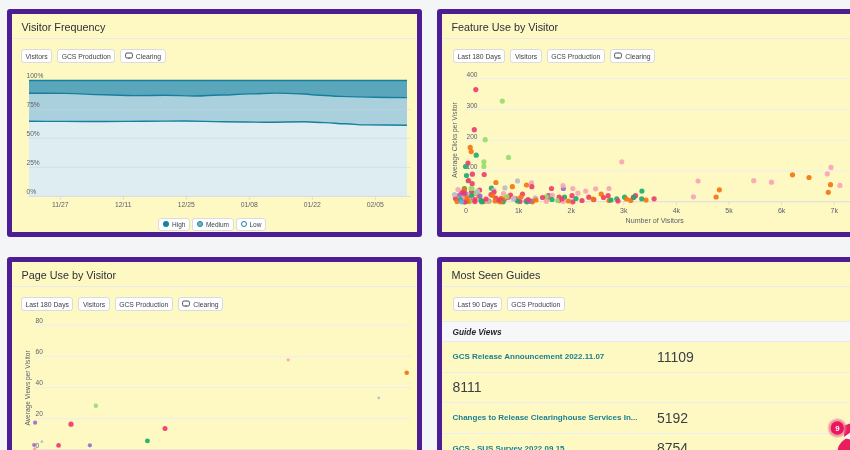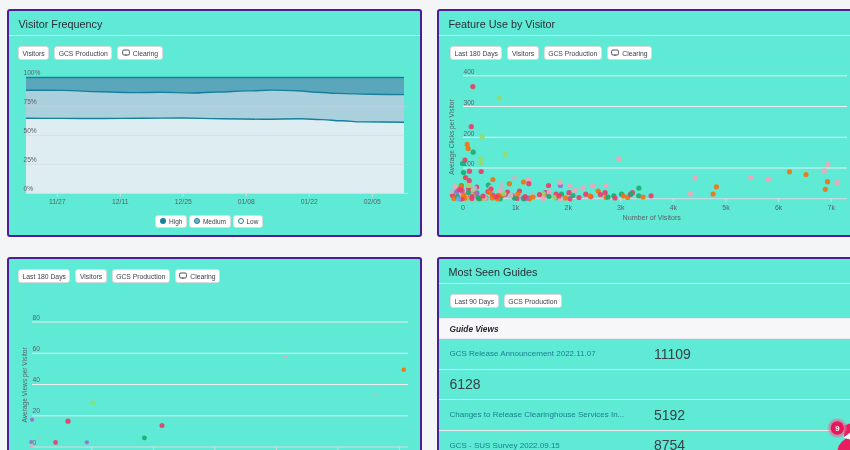--- a/index.html
+++ b/index.html
@@ -1,27 +1,27 @@
 <!DOCTYPE html>
 <html><head><meta charset="utf-8"><style>
 * { margin:0; padding:0; box-sizing:border-box; }
 html,body { width:850px; height:450px; overflow:hidden; }
 body { background:#f4f5f7; font-family:"Liberation Sans",sans-serif; position:relative; }
-.card { position:absolute; background:#5eead4; border:2px solid #4c1d95; border-radius:3px; }
+.card { position:absolute; background:#fef9c3; border:5px solid #4c1d95; border-radius:3px; }
 .hd { height:25px; border-bottom:1px solid #e9eaef; font-size:10.8px; color:#2b2f3a; line-height:26px; padding-left:9.5px; }
 .chips { display:flex; }
 .chip { display:inline-flex; align-items:center; height:14px; border:1px solid #d9dbe1; border-radius:3px; background:#fff; padding:0 3.5px; margin-right:5px; font-size:6.8px; color:#3b3e48; white-space:nowrap; }
 .abs { position:absolute; }
 .legend { position:absolute; left:146px; top:204px; display:flex; }
 .lpill { display:inline-flex; align-items:center; height:12.5px; border:1px solid #d9dbe1; border-radius:3px; background:#fff; padding:0 4px; margin-right:1.5px; font-size:6.5px; color:#3b3e48; }
 .ldot { width:6px; height:6px; border-radius:50%; margin-right:3px; }
 .thead { display:flex; height:21px; align-items:center; background:#f7f7f9; border-top:1px solid #e9eaef; border-bottom:1px solid #e9eaef; padding:0 10.5px; margin-top:10px; }
 .gname { font-size:8.3px; font-weight:bold; color:#23262e; flex:0 0 204.5px; }
 .trow { display:flex; height:30.5px; align-items:center; border-bottom:1px solid #ecedf1; padding:0 10.5px; }
-.glink { font-size:8px; font-weight:normal; color:#1a8091; flex:0 0 204.5px; }
+.glink { font-size:8px; font-weight:bold; color:#1a8091; flex:0 0 204.5px; }
 .gval { font-size:14px; color:#3a3f46; }
 .gval.b { font-weight:bold; font-size:8.3px; color:#23262e;font-style:italic; }
 </style></head><body>
 <div class="card" style="left:7px;top:9px;width:415px;height:228px">
     <div class="hd">Visitor Frequency</div>
     <div class="chips" style="margin:10px 0 0 9px">
       <span class="chip">Visitors</span>
       <span class="chip">GCS Production</span>
       <span class="chip"><svg width="8" height="8" viewBox="0 0 8 8" style="margin-right:3px;flex:0 0 auto">
           <rect x="0.6" y="1" width="6.8" height="5" rx="1.3" fill="none" stroke="#3b3e48" stroke-width="0.9"></rect>
@@ -269,20 +269,21 @@
       <circle cx="44.0" cy="185.0" r="2.6" fill="#ee3a6c" fill-opacity="0.9"></circle>
       <circle cx="50.5" cy="181.5" r="2.6" fill="#f4720d" fill-opacity="0.9"></circle>
       <circle cx="57.0" cy="186.0" r="2.6" fill="#ee3a6c" fill-opacity="0.9"></circle>
       <circle cx="65.0" cy="182.5" r="2.6" fill="#93dd6d" fill-opacity="0.9"></circle>
       <circle cx="71.5" cy="185.0" r="2.6" fill="#b9bcc6" fill-opacity="0.9"></circle>
       <circle cx="79.0" cy="183.0" r="2.6" fill="#f4720d" fill-opacity="0.9"></circle>
       <circle cx="86.0" cy="185.5" r="2.6" fill="#ee3a6c" fill-opacity="0.9"></circle>
     </svg>
   </div>
 <div class="card" style="left:7px;top:257px;width:415px;height:200px">
+    <div class="hd">Page Use by Visitor</div>
     <div class="chips" style="margin:10px 0 0 9px">
       <span class="chip">Last 180 Days</span>
       <span class="chip">Visitors</span>
       <span class="chip">GCS Production</span>
       <span class="chip"><svg width="8" height="8" viewBox="0 0 8 8" style="margin-right:3px;flex:0 0 auto">
           <rect x="0.6" y="1" width="6.8" height="5" rx="1.3" fill="none" stroke="#3b3e48" stroke-width="0.9"></rect>
           <path d="M3 5.8 L5 5.8 L4 7 Z" fill="#3b3e48"></path>
         </svg>Clearing</span>
     </div>
     <svg class="abs" style="left:0;top:0" width="413" height="193" viewBox="0 0 413 193">
@@ -325,21 +326,21 @@
       <span class="chip">GCS Production</span>
     </div>
     <div class="thead">
       <span class="gval b">Guide Views</span>
     </div>
     <div class="trow">
       <span class="glink">GCS Release Announcement 2022.11.07</span>
       <span class="gval">11109</span>
     </div>
     <div class="trow">
-      <span class="gval">6128</span>
+      <span class="gval">8111</span>
     </div>
     <div class="trow">
       <span class="glink">Changes to Release Clearinghouse Services In...</span>
       <span class="gval">5192</span>
     </div>
     <div class="trow">
       <span class="glink">GCS - SUS Survey 2022.09.15</span>
       <span class="gval">8754</span>
     </div>
   </div>

